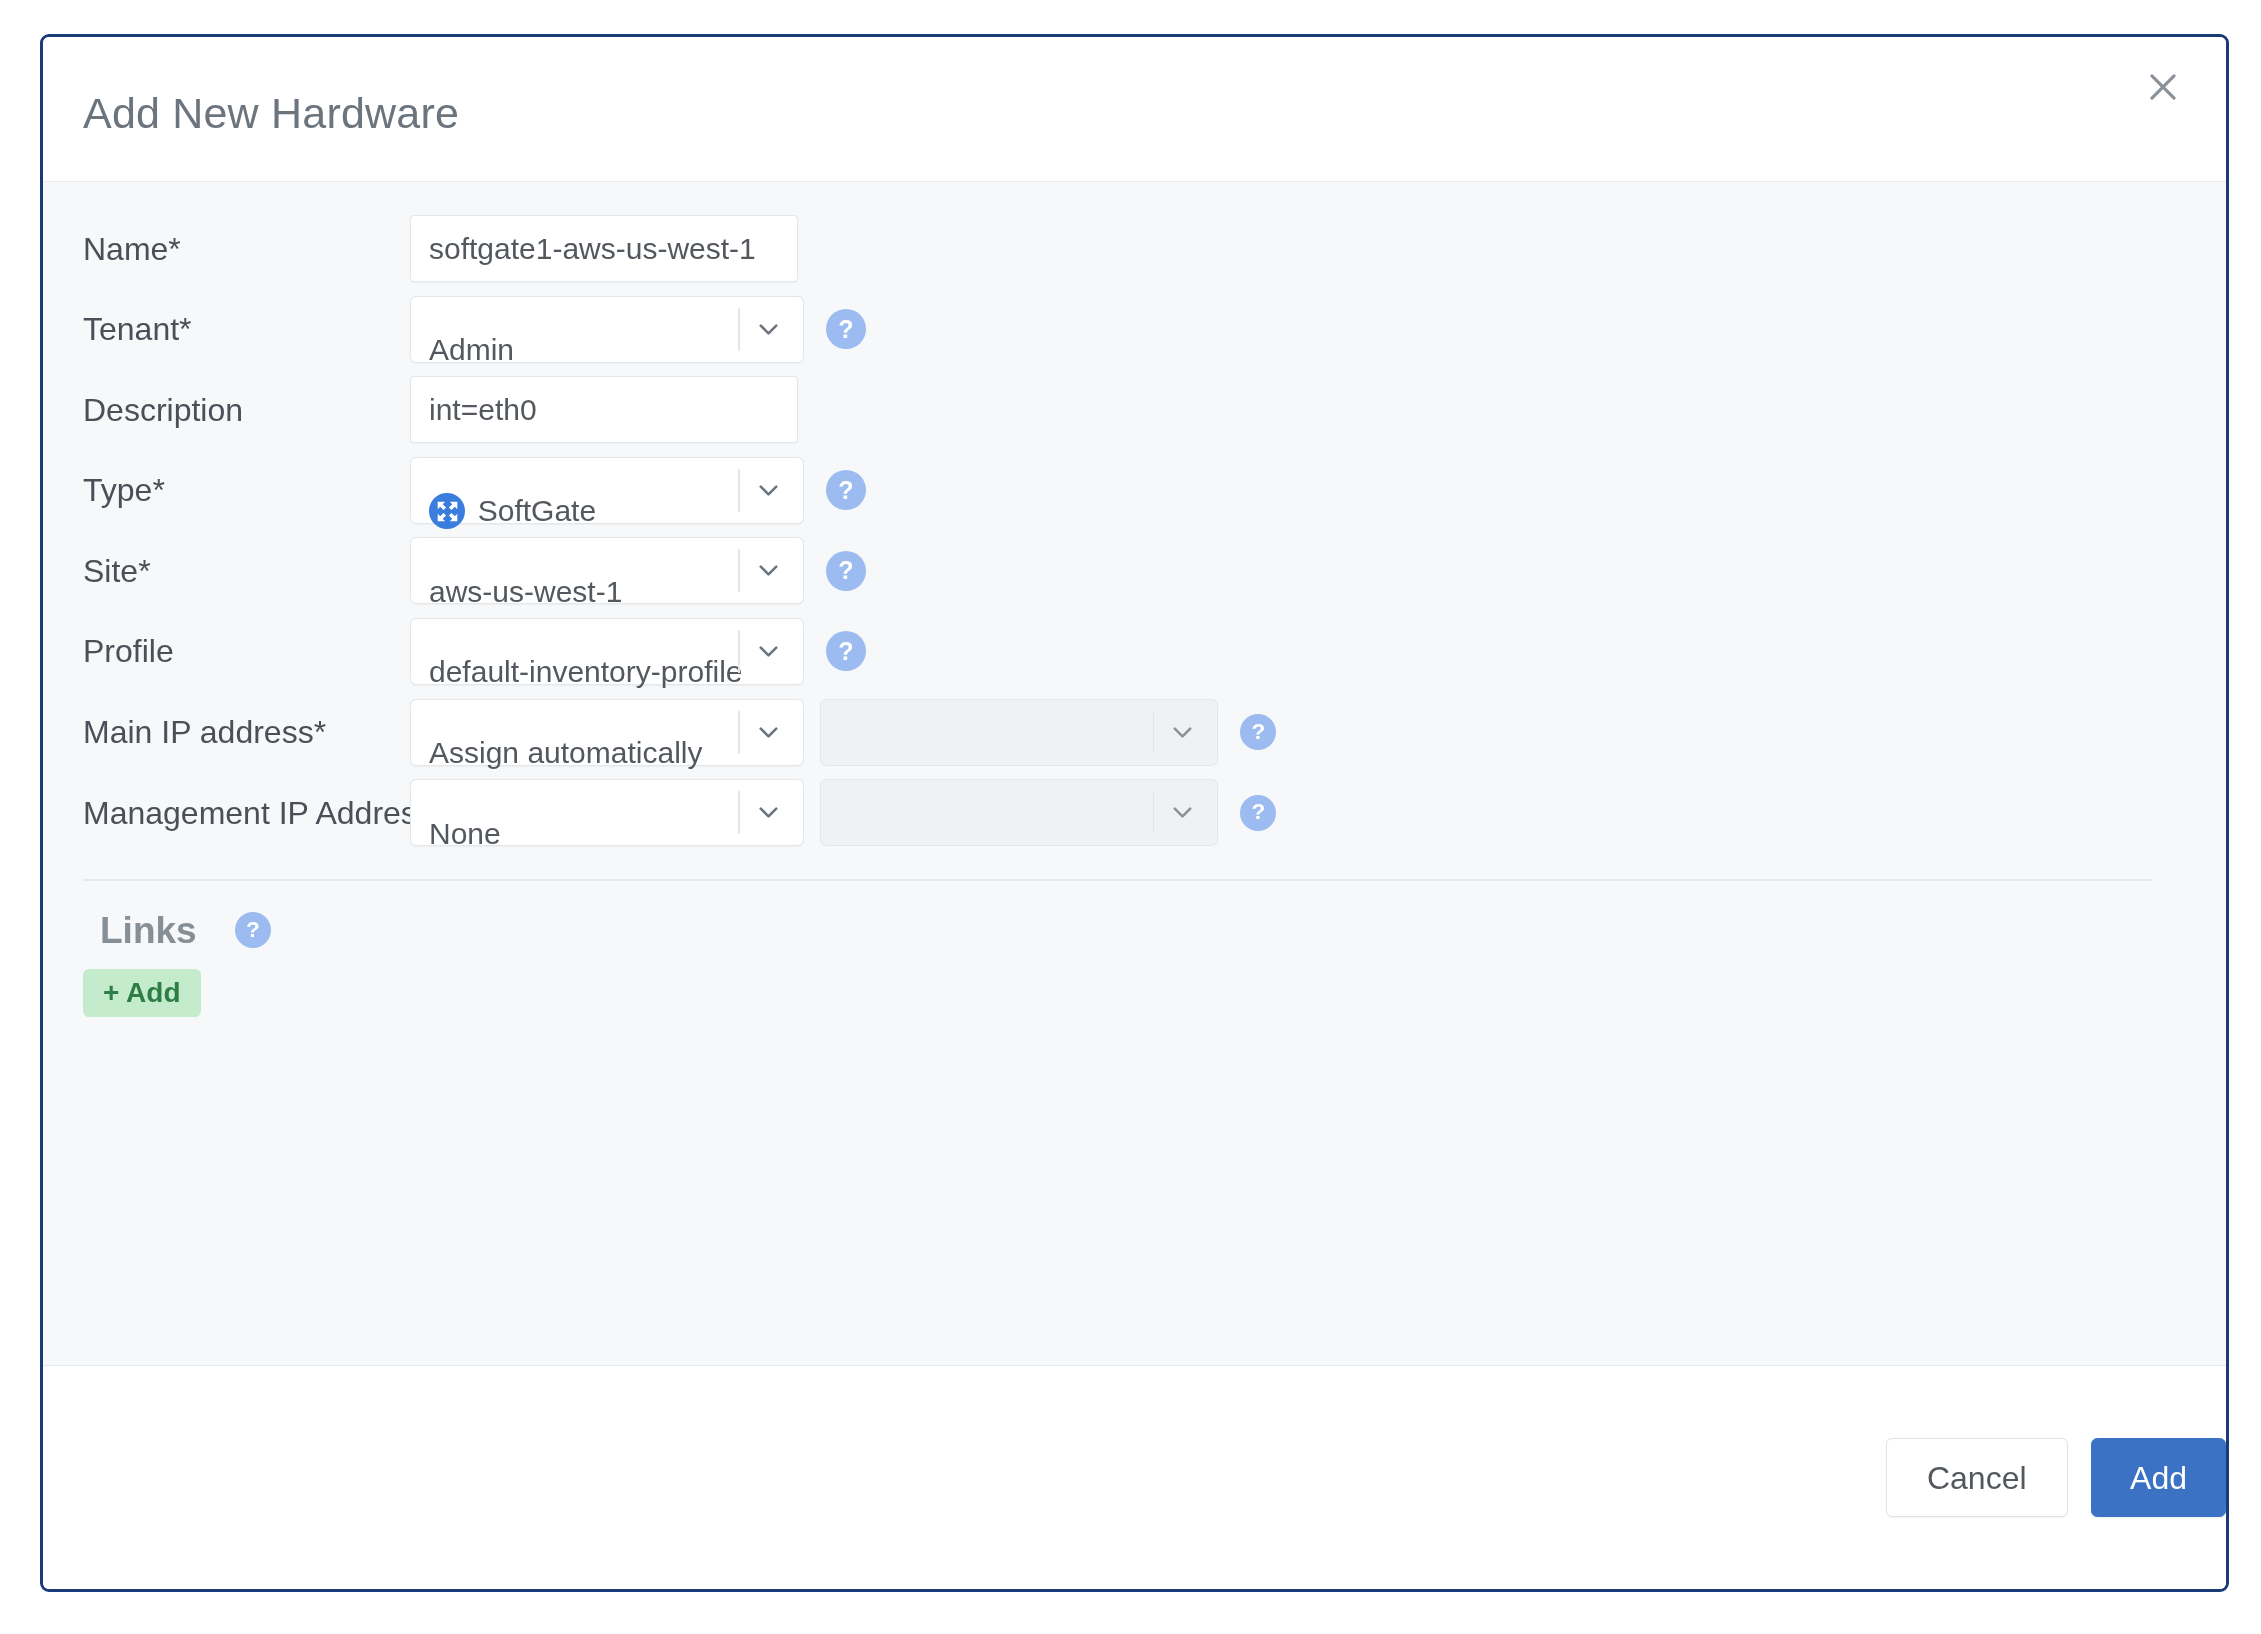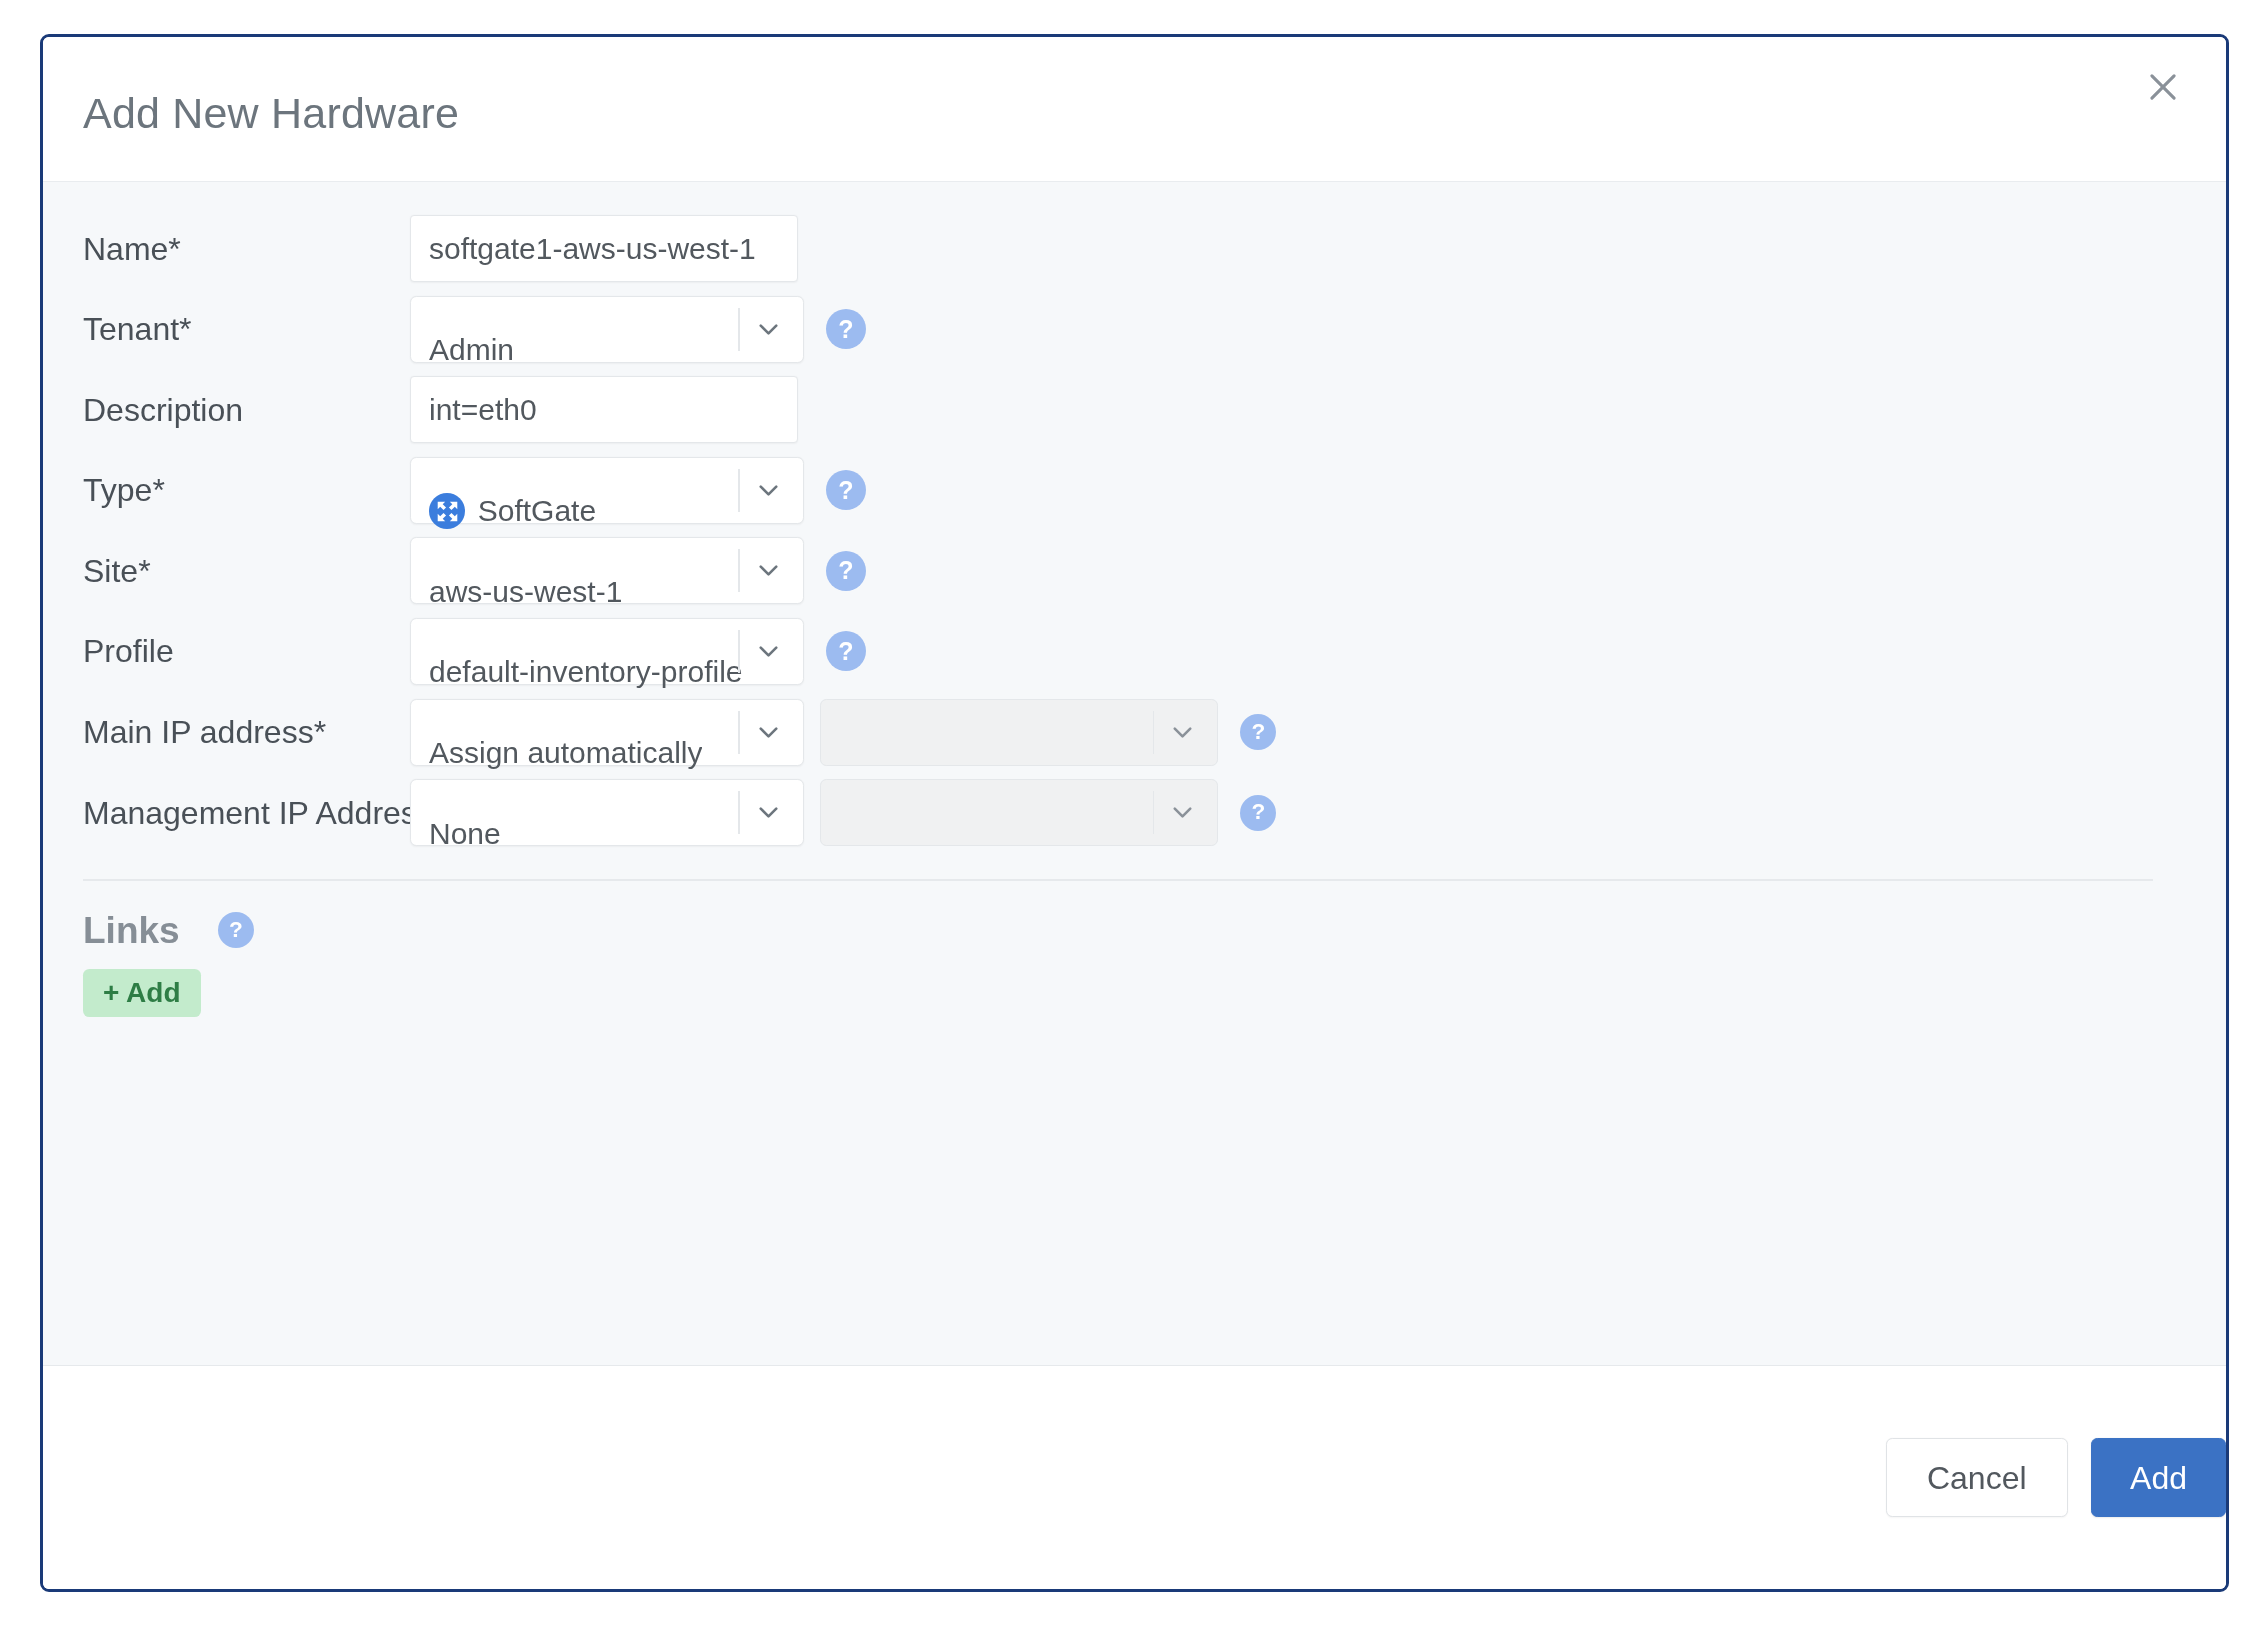--- a/index.html
+++ b/index.html
@@ -190,20 +190,21 @@
     margin: 33px 0 0 0;
     width: 2070px;
   }
 
   
   .links-section { padding-top: 31px; }
   .links-head {
     display: flex;
     align-items: center;
     gap: 16.3px;
+    margin-left: 17px;
   }
   .links-title {
     font-size: 37px;
     font-weight: 700;
     color: #868e96;
     line-height: 1;
   }
   .add-chip {
     display: inline-flex;
     align-items: center;

